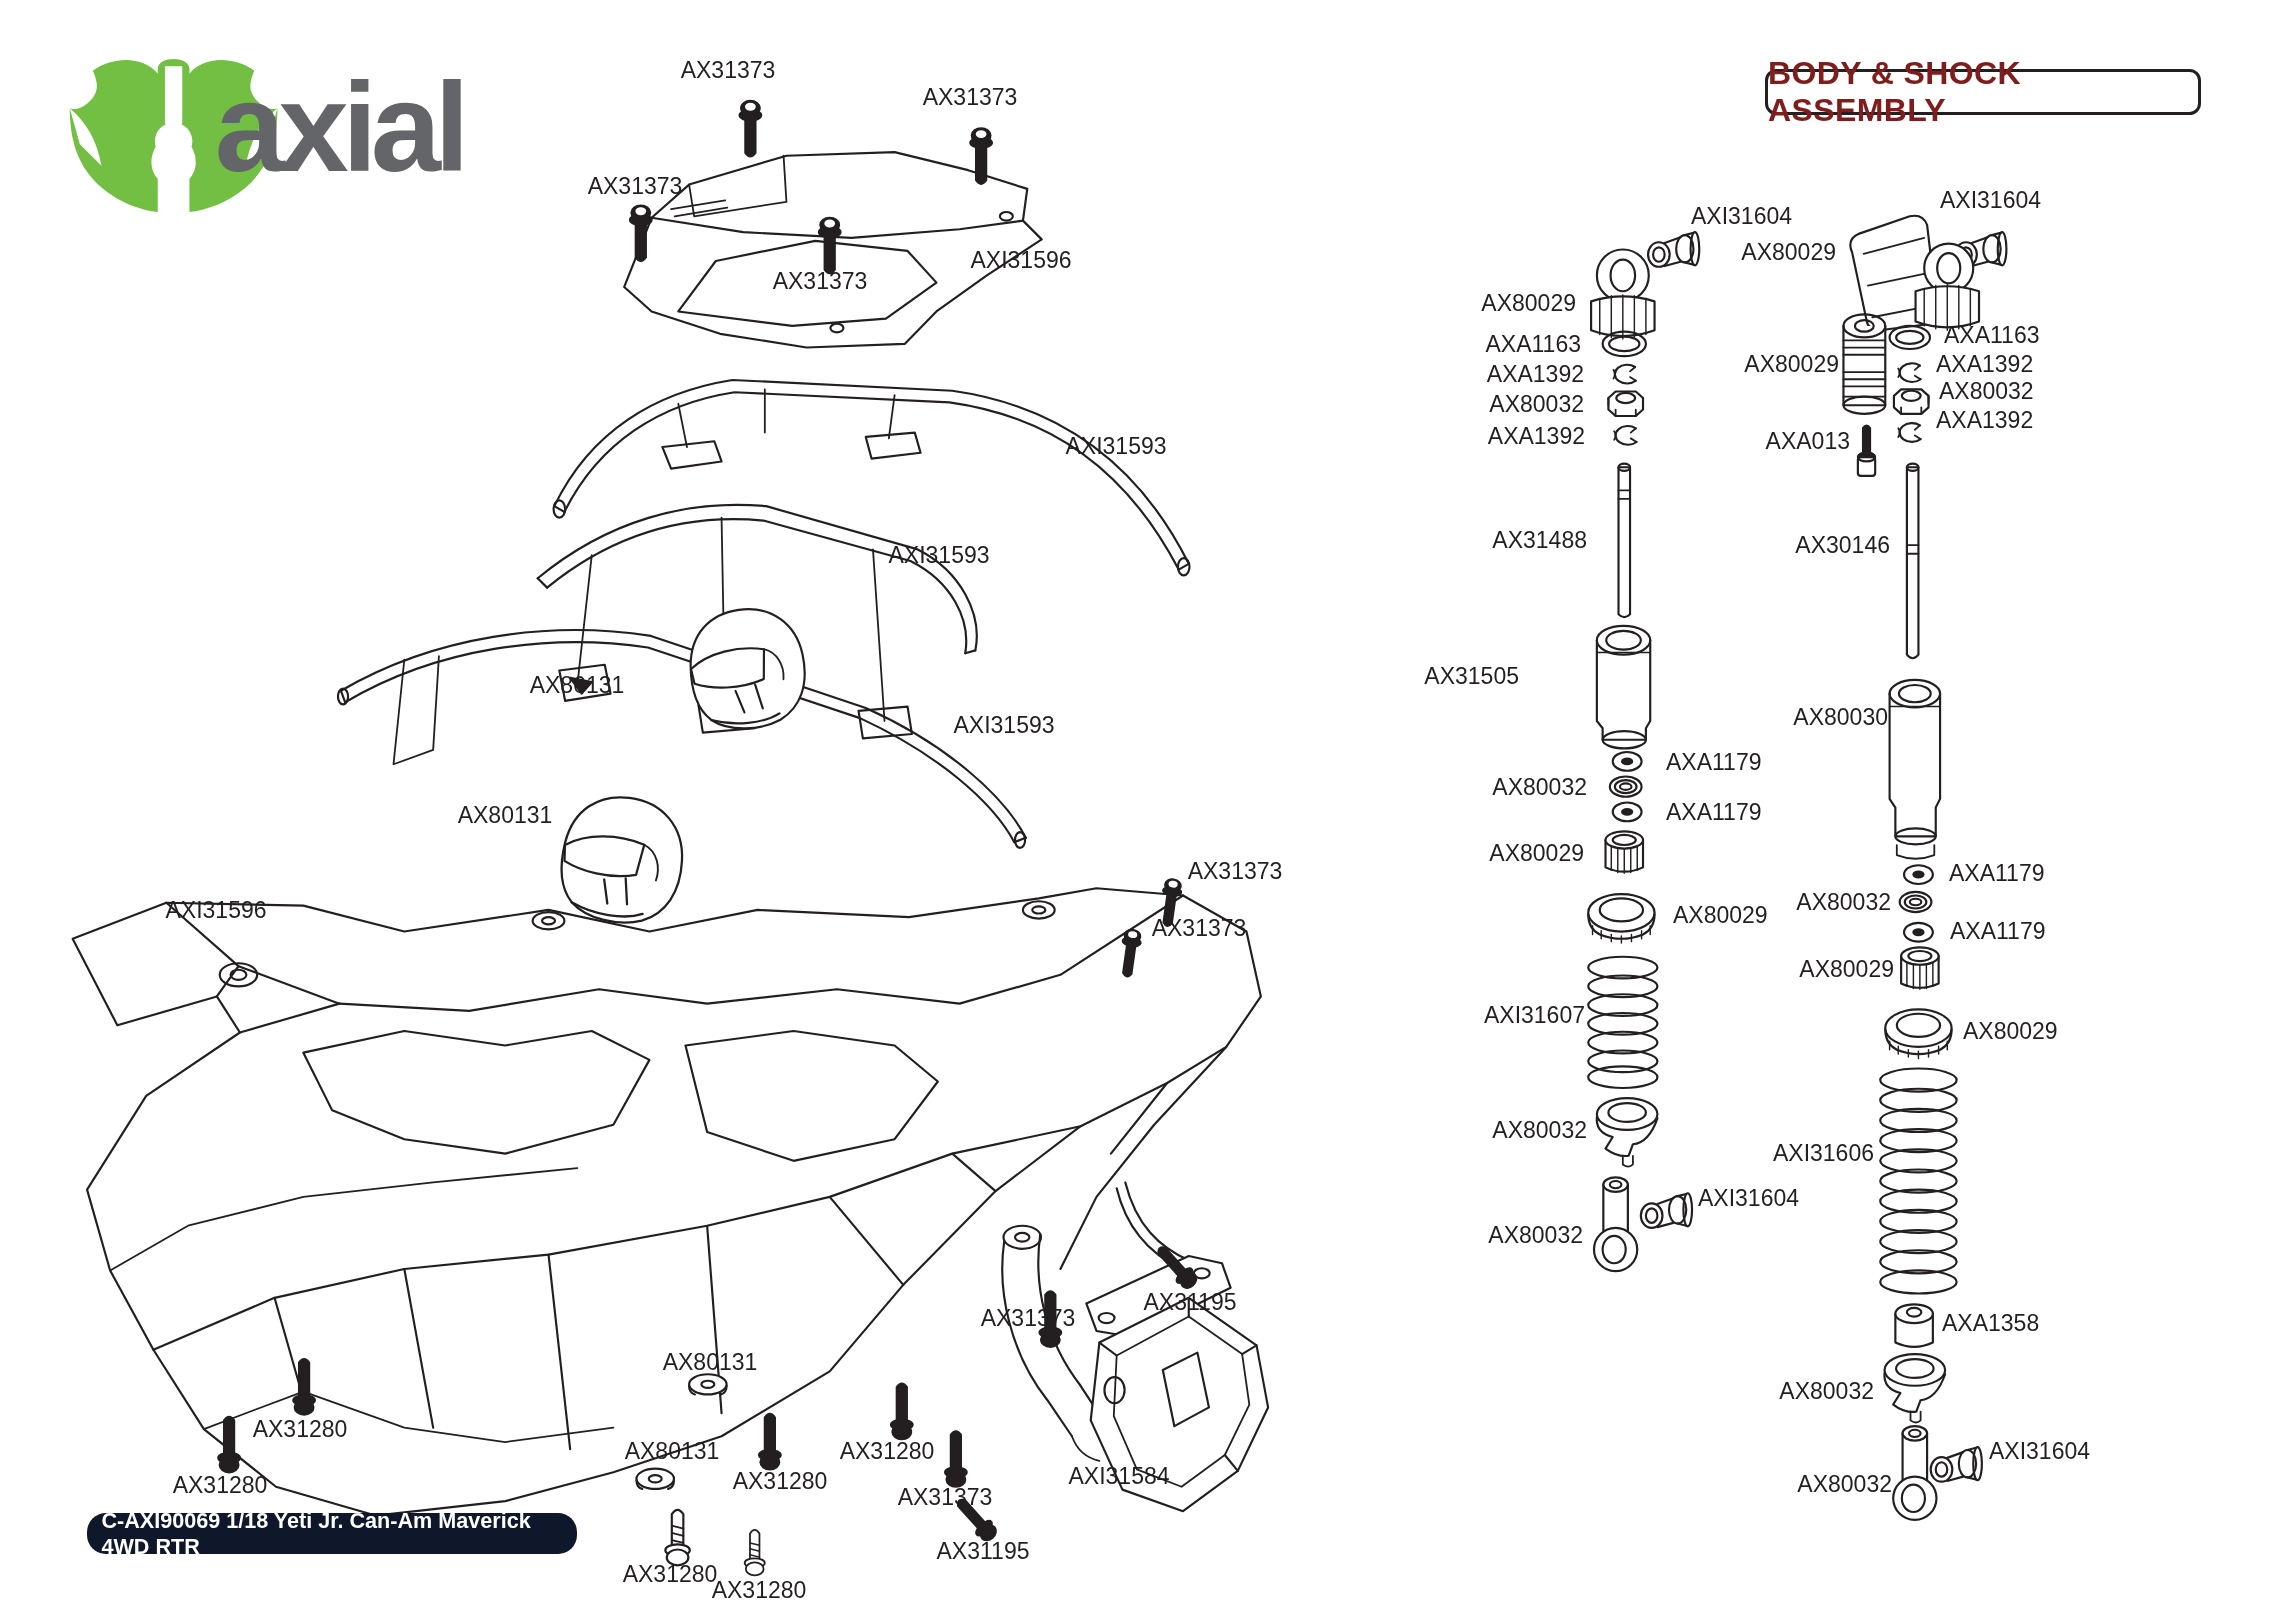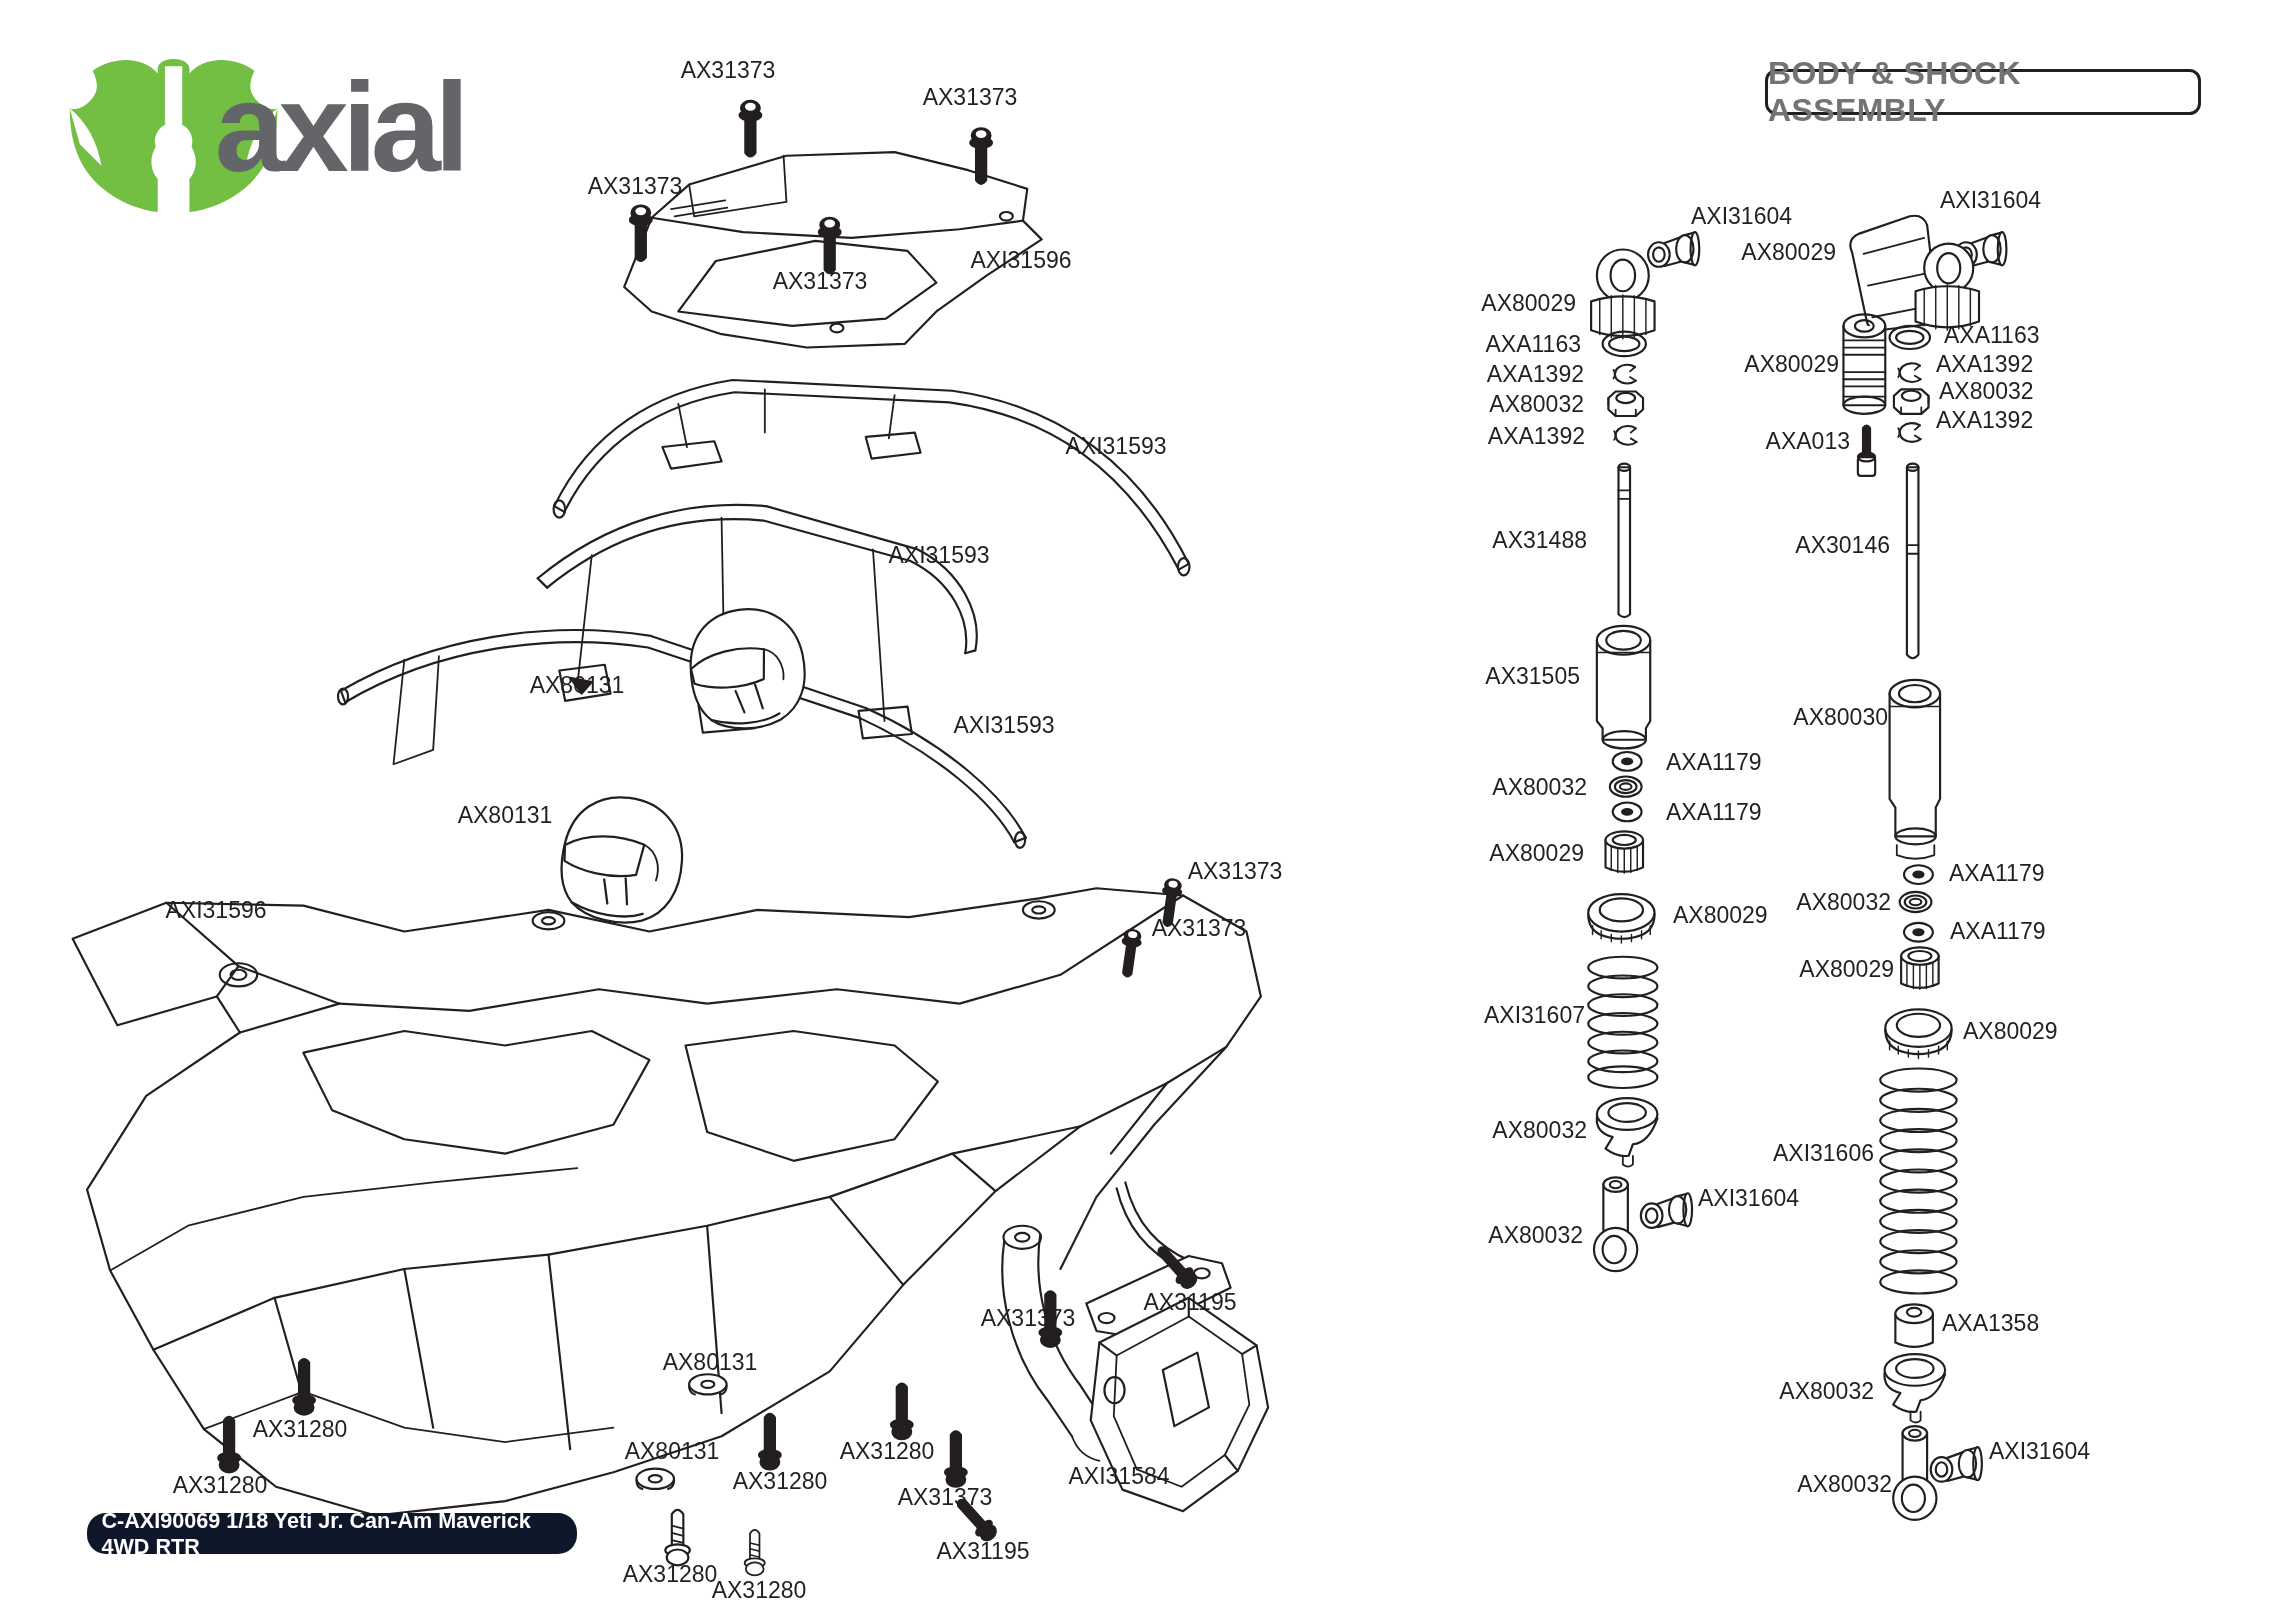--- a/index.html
+++ b/index.html
@@ -4,21 +4,21 @@
 <style>
   html,body{margin:0;padding:0;background:#ffffff;}
   #canvas{position:relative;width:2273px;height:1623px;background:#ffffff;overflow:hidden;
           font-family:"Liberation Sans",sans-serif;padding-left:8px;}
   #artwork{position:absolute;left:0;top:0;}
   .part-label{position:absolute;white-space:nowrap;font-size:23px;line-height:1;
               color:#231f20;font-weight:500;letter-spacing:0;}
   #title-box{position:absolute;left:1765px;top:69px;width:436px;height:46px;
              border:3.6px solid #231f20;border-radius:11.5px;box-sizing:border-box;
              display:flex;align-items:center;justify-content:center;}
-  #title-box span{font-weight:bold;font-size:32px;color:#737373;letter-spacing:0.4px;}
+  #title-box span{font-weight:bold;font-size:32px;color:#7f1d1d;letter-spacing:0.4px;}
   #footer-badge{position:absolute;left:87px;top:1513px;width:490px;height:41px;
                 background:#0f172a;border-radius:19px;display:flex;align-items:center;
                 box-sizing:border-box;padding-left:14.4px;}
   #footer-badge span{color:#ffffff;font-weight:bold;font-size:21.6px;}
   #logo{position:absolute;left:85px;top:56px;width:476px;height:130px;}
 </style>
 </head>
 <body>
 
 <div id="canvas">
@@ -391,21 +391,21 @@
       <div class="part-label" style="left: 1028px; top: 1318px; transform: translate(-50%, -50%);">AX31373</div>
       <div class="part-label" style="left: 1190px; top: 1302px; transform: translate(-50%, -50%);">AX31195</div>
       <div class="part-label" style="left: 1119px; top: 1476px; transform: translate(-50%, -50%);">AXI31584</div>
       <div class="part-label" style="left: 1691px; top: 216px; transform: translateY(-50%);">AXI31604</div>
       <div class="part-label" style="left: 1576px; top: 303px; transform: translate(-100%, -50%);">AX80029</div>
       <div class="part-label" style="left: 1581px; top: 344px; transform: translate(-100%, -50%);">AXA1163</div>
       <div class="part-label" style="left: 1584px; top: 374px; transform: translate(-100%, -50%);">AXA1392</div>
       <div class="part-label" style="left: 1584px; top: 404px; transform: translate(-100%, -50%);">AX80032</div>
       <div class="part-label" style="left: 1585px; top: 436px; transform: translate(-100%, -50%);">AXA1392</div>
       <div class="part-label" style="left: 1587px; top: 515px; transform: translate(-100%, -50%); margin-top: 25px;">AX31488</div>
-      <div class="part-label" style="left: 1580px; top: 676px; transform: translate(-100%, -50%);">AX31505</div>
+      <div class="part-label" style="left: 1519px; top: 676px; transform: translate(-100%, -50%);">AX31505</div>
       <div class="part-label" style="left: 1666px; top: 762px; transform: translateY(-50%);">AXA1179</div>
       <div class="part-label" style="left: 1587px; top: 787px; transform: translate(-100%, -50%);">AX80032</div>
       <div class="part-label" style="left: 1666px; top: 812px; transform: translateY(-50%);">AXA1179</div>
       <div class="part-label" style="left: 1584px; top: 853px; transform: translate(-100%, -50%);">AX80029</div>
       <div class="part-label" style="left: 1673px; top: 915px; transform: translateY(-50%);">AX80029</div>
       <div class="part-label" style="left: 1585px; top: 1015px; transform: translate(-100%, -50%);">AXI31607</div>
       <div class="part-label" style="left: 1587px; top: 1130px; transform: translate(-100%, -50%);">AX80032</div>
       <div class="part-label" style="left: 1698px; top: 1198px; transform: translateY(-50%);">AXI31604</div>
       <div class="part-label" style="left: 1583px; top: 1235px; transform: translate(-100%, -50%);">AX80032</div>
       <div class="part-label" style="left: 1940px; top: 200px; transform: translateY(-50%);">AXI31604</div>

